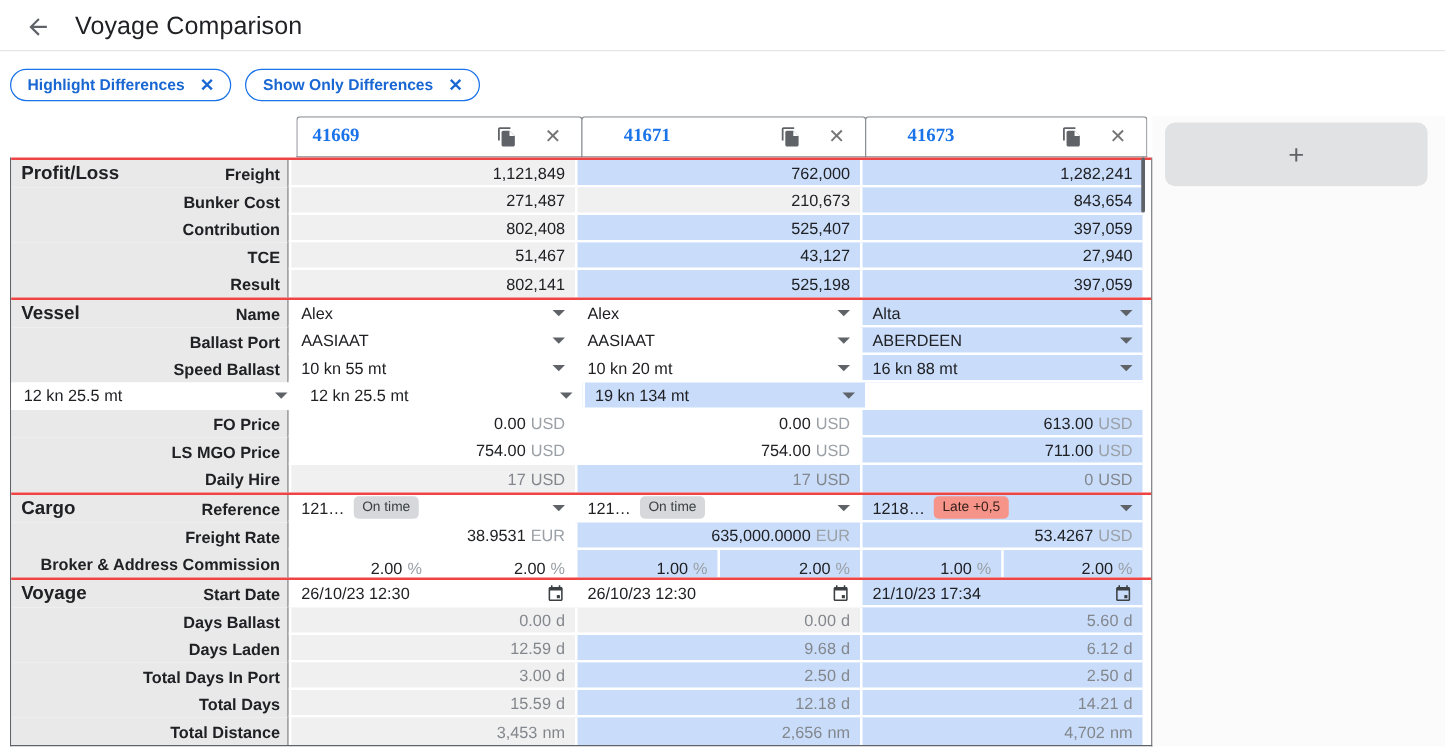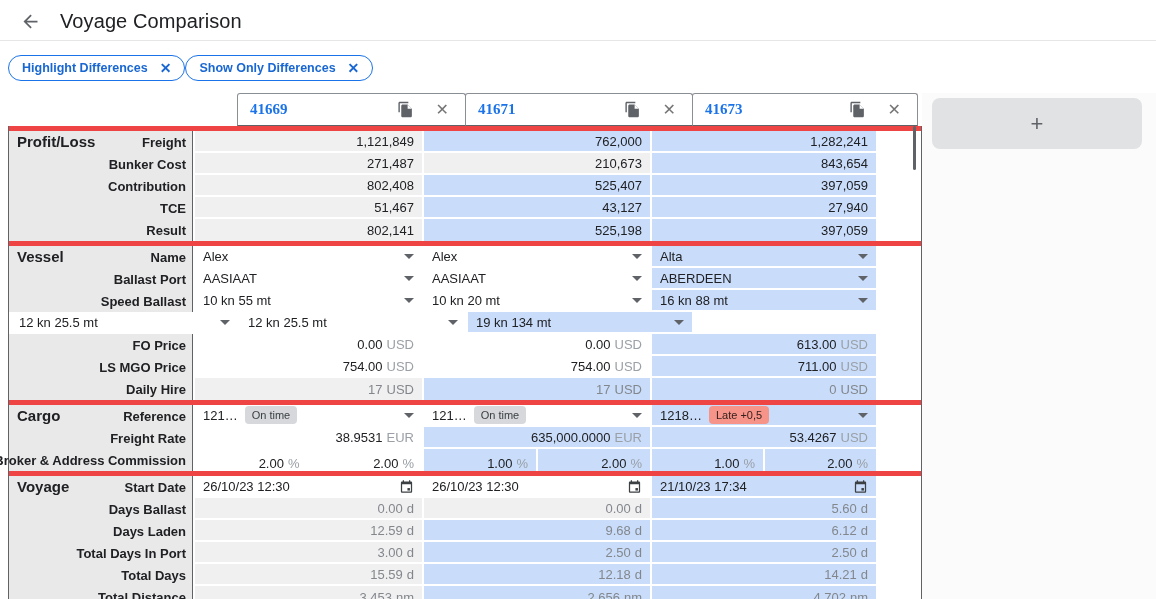--- a/index.html
+++ b/index.html
@@ -9,54 +9,54 @@
     background:#fff; font-family:"Liberation Sans", sans-serif;
     color:#202124; -webkit-font-smoothing:antialiased;
   }
   
   .app-header { display:flex; align-items:center; gap:18px; padding:9px 16px 7px 18px; }
   .back-btn { width:24px; height:24px; display:flex; align-items:center; justify-content:center; cursor:pointer; }
   .page-title { font-size:20px; font-weight:500; color:#202124; letter-spacing:.1px; }
   .top-divider { border-bottom:1px solid #e6e6e6; }
 
   
-  .chips { display:flex; padding:14px 0 12px 8px; }
+  .chips { display:flex; gap:11px; padding:14px 0 12px 8px; }
   .chip {
     display:flex; align-items:center; gap:12px; height:26px; padding:0 13px;
     border:1.5px solid #1a73e8; border-radius:15px; background:#fff;
     color:#1967d2; font-size:12.5px; font-weight:700; cursor:pointer; white-space:nowrap;
   }
   .chip .chip-x { font-size:14px; font-weight:700; color:#1967d2; cursor:pointer; line-height:1; }
 
   
   .main { display:flex; padding-left:8px; position:relative; }
   .table-area { width:914px; flex:none; }
 
   
   .header-row { display:flex; height:33px; margin-left:229px; }
   .hcell {
     border:1px solid #8a8f94; border-bottom:1px solid #5f6368; background:#fff;
     display:flex; align-items:center; border-radius:3px 3px 0 0; overflow:hidden;
   }
-  .hcell + .hcell { margin-left:-1px; }
+  .hcell + .hcell { margin-left:-1px;padding-left:21px; }
   .hcell .hnum { color:#1a73e8; font-weight:700; font-size:15px; padding-left:12px; flex:1; cursor:pointer;font-family:Liberation Serif, serif; }
   .hicons { display:flex; align-items:center; gap:22px; padding-right:16px; }
   .icon-btn { display:flex; align-items:center; justify-content:center; cursor:pointer; }
   .close-x { font-size:16px; color:#757575; font-weight:400; line-height:1; }
 
   
   .tbl { border:1px solid #5f6368; border-top:none; width:914px; }
-  .group { position:relative; border-top:5px solid #ef4444; }
+  .group { position:relative; border-top:2px solid #ef4444; }
   .group-title {
     position:absolute; left:8px; top:2px; font-size:15px; font-weight:700; color:#202124;
     pointer-events:none;
   }
   .row { display:flex; height:22px; }
   .lcell {
-    width:184px; flex:none; background:#e9e9e9; border-right:1px solid #5f6368;
+    width:222px; flex:none; background:#e9e9e9; border-right:1px solid #5f6368;
     display:flex; align-items:center; justify-content:flex-end; padding-right:6px;
     font-size:13px; font-weight:600; color:#202124; white-space:nowrap;
   }
   .vcell {
     flex:none; border-left:2px solid #fff; border-bottom:2px solid #fff;
     display:flex; align-items:center; font-size:13px; color:#202124; overflow:hidden;
   }
   .row:last-child .vcell { border-bottom:none; }
   .w1 { width:229px; } .w2 { width:228px; } .w3 { width:226px; }
   .bg-white { background:#fff; } .bg-gray { background:#f0f0f1; } .bg-blue { background:#c9ddfb; }

